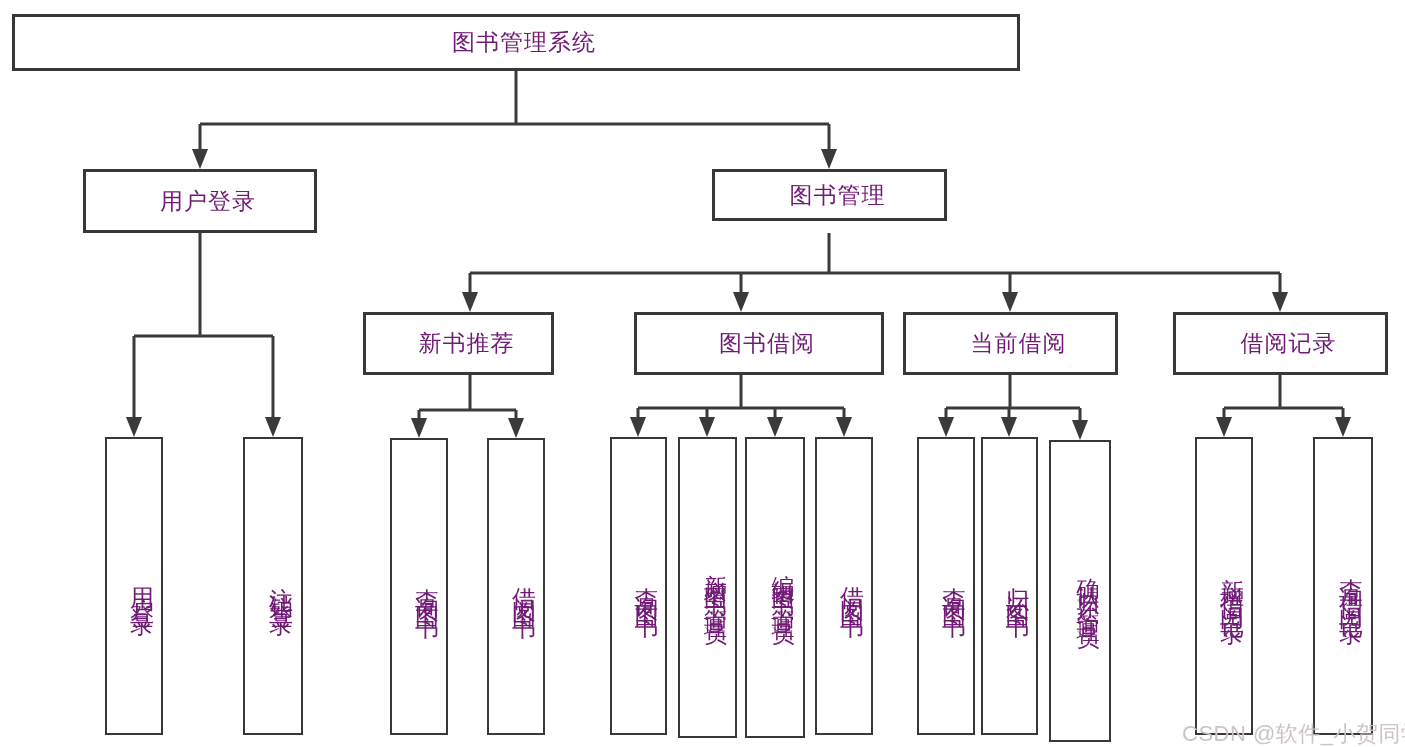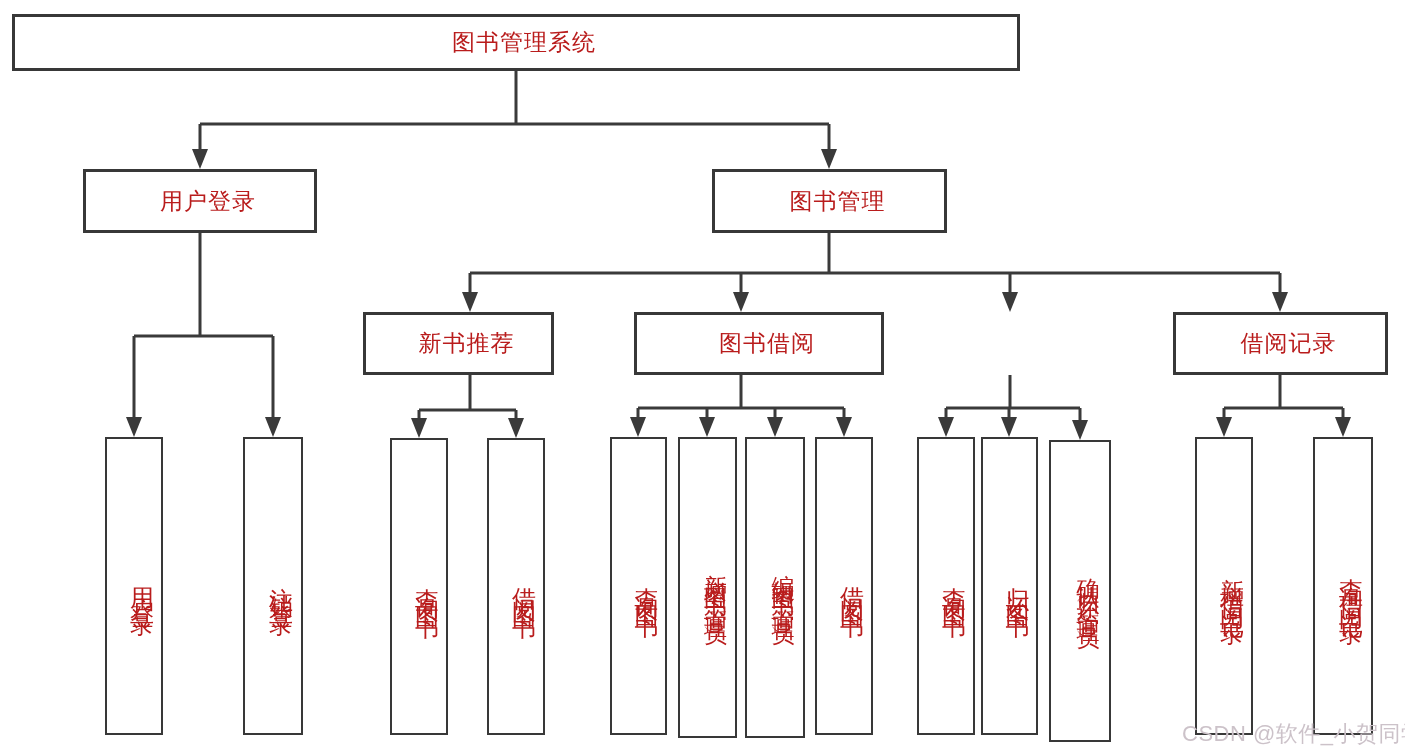--- a/index.html
+++ b/index.html
@@ -18,21 +18,21 @@
     z-index: 1;
   }
   .node {
     position: absolute;
     background: #ffffff;
     border: 3px solid #383838;
     box-sizing: border-box;
     display: flex;
     align-items: center;
     justify-content: center;
-    color: #b91c1c;
+    color: #701a75;
     z-index: 2;
     padding-left: 16px;
   }
   .node.h {
     font-size: 23px;
     letter-spacing: 1px;
     white-space: nowrap;
   }
   .node.v {
     border-width: 2px;
@@ -71,24 +71,25 @@
          M470 312L462 292H478Z M741 312L733 292H749Z M1010 312L1002 292H1018Z M1280 312L1272 292H1288Z
          M419 438L411 418H427Z M516 438L508 418H524Z
          M638 437L630 417H646Z M707 437L699 417H715Z M775 437L767 417H783Z M844 437L836 417H852Z
          M946 437L938 417H954Z M1009 437L1001 417H1017Z M1080 440L1072 420H1088Z
          M1224 437L1216 417H1232Z M1343 437L1335 417H1351Z"></path>
   </svg>
 
   <div class="node h" style="left:12px; top:14px; width:1008px; height:57px;">图书管理系统</div>
 
   <div class="node h" style="left:83px; top:169px; width:234px; height:64px;">用户登录</div>
-  <div class="node h" style="left:712px; top:169px; width:235px; height:64px;font-family:Liberation Serif, serif;">图书管理</div>
+  <div class="node h" style="left:712px; top:169px; width:235px; height:52px;font-family:Liberation Serif, serif;">图书管理</div>
 
   <div class="node h" style="left:363px; top:312px; width:191px; height:63px;">新书推荐</div>
   <div class="node h" style="left:634px; top:312px; width:250px; height:63px;">图书借阅</div>
+  <div class="node h" style="left:903px; top:312px; width:215px; height:63px;">当前借阅</div>
   <div class="node h" style="left:1173px; top:312px; width:215px; height:63px;">借阅记录</div>
 
   <div class="node v" style="left:105px; top:437px; width:58px; height:298px;">用户登录</div>
   <div class="node v" style="left:243px; top:437px; width:60px; height:298px;">注销登录</div>
 
   <div class="node v" style="left:390px; top:438px; width:58px; height:297px;">查询图书</div>
   <div class="node v" style="left:487px; top:438px; width:58px; height:297px;">借阅图书</div>
 
   <div class="node v" style="left:610px; top:437px; width:57px; height:298px;">查询图书</div>
   <div class="node v long" style="left:678px; top:437px; width:59px; height:301px;">新增图书（管理员）</div>

